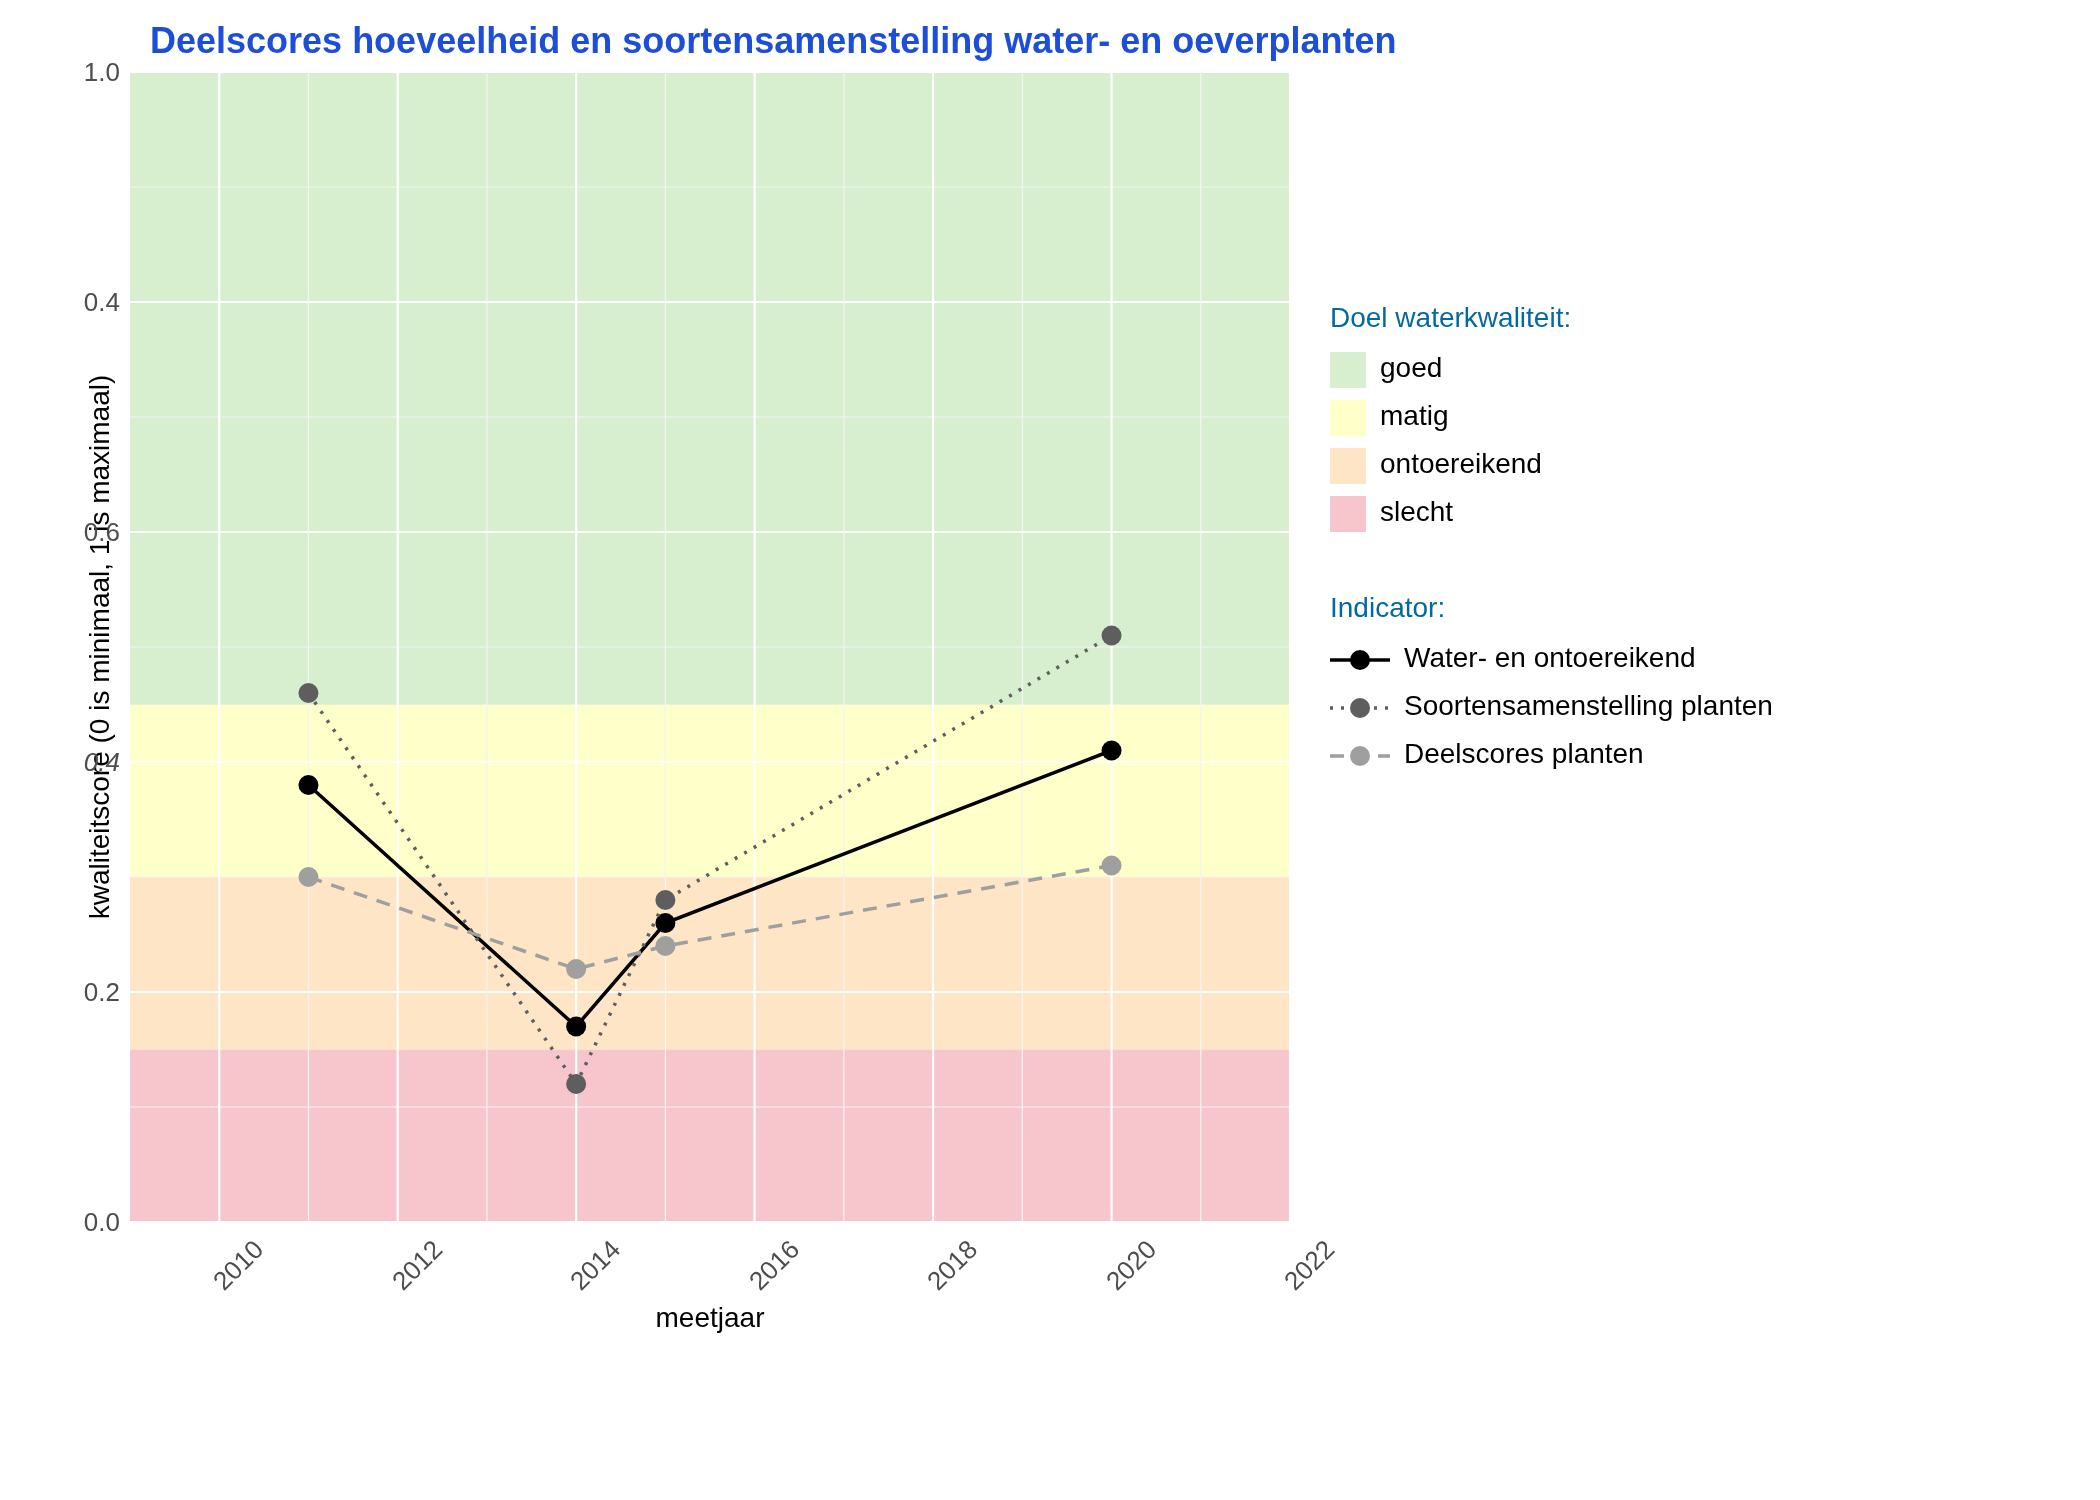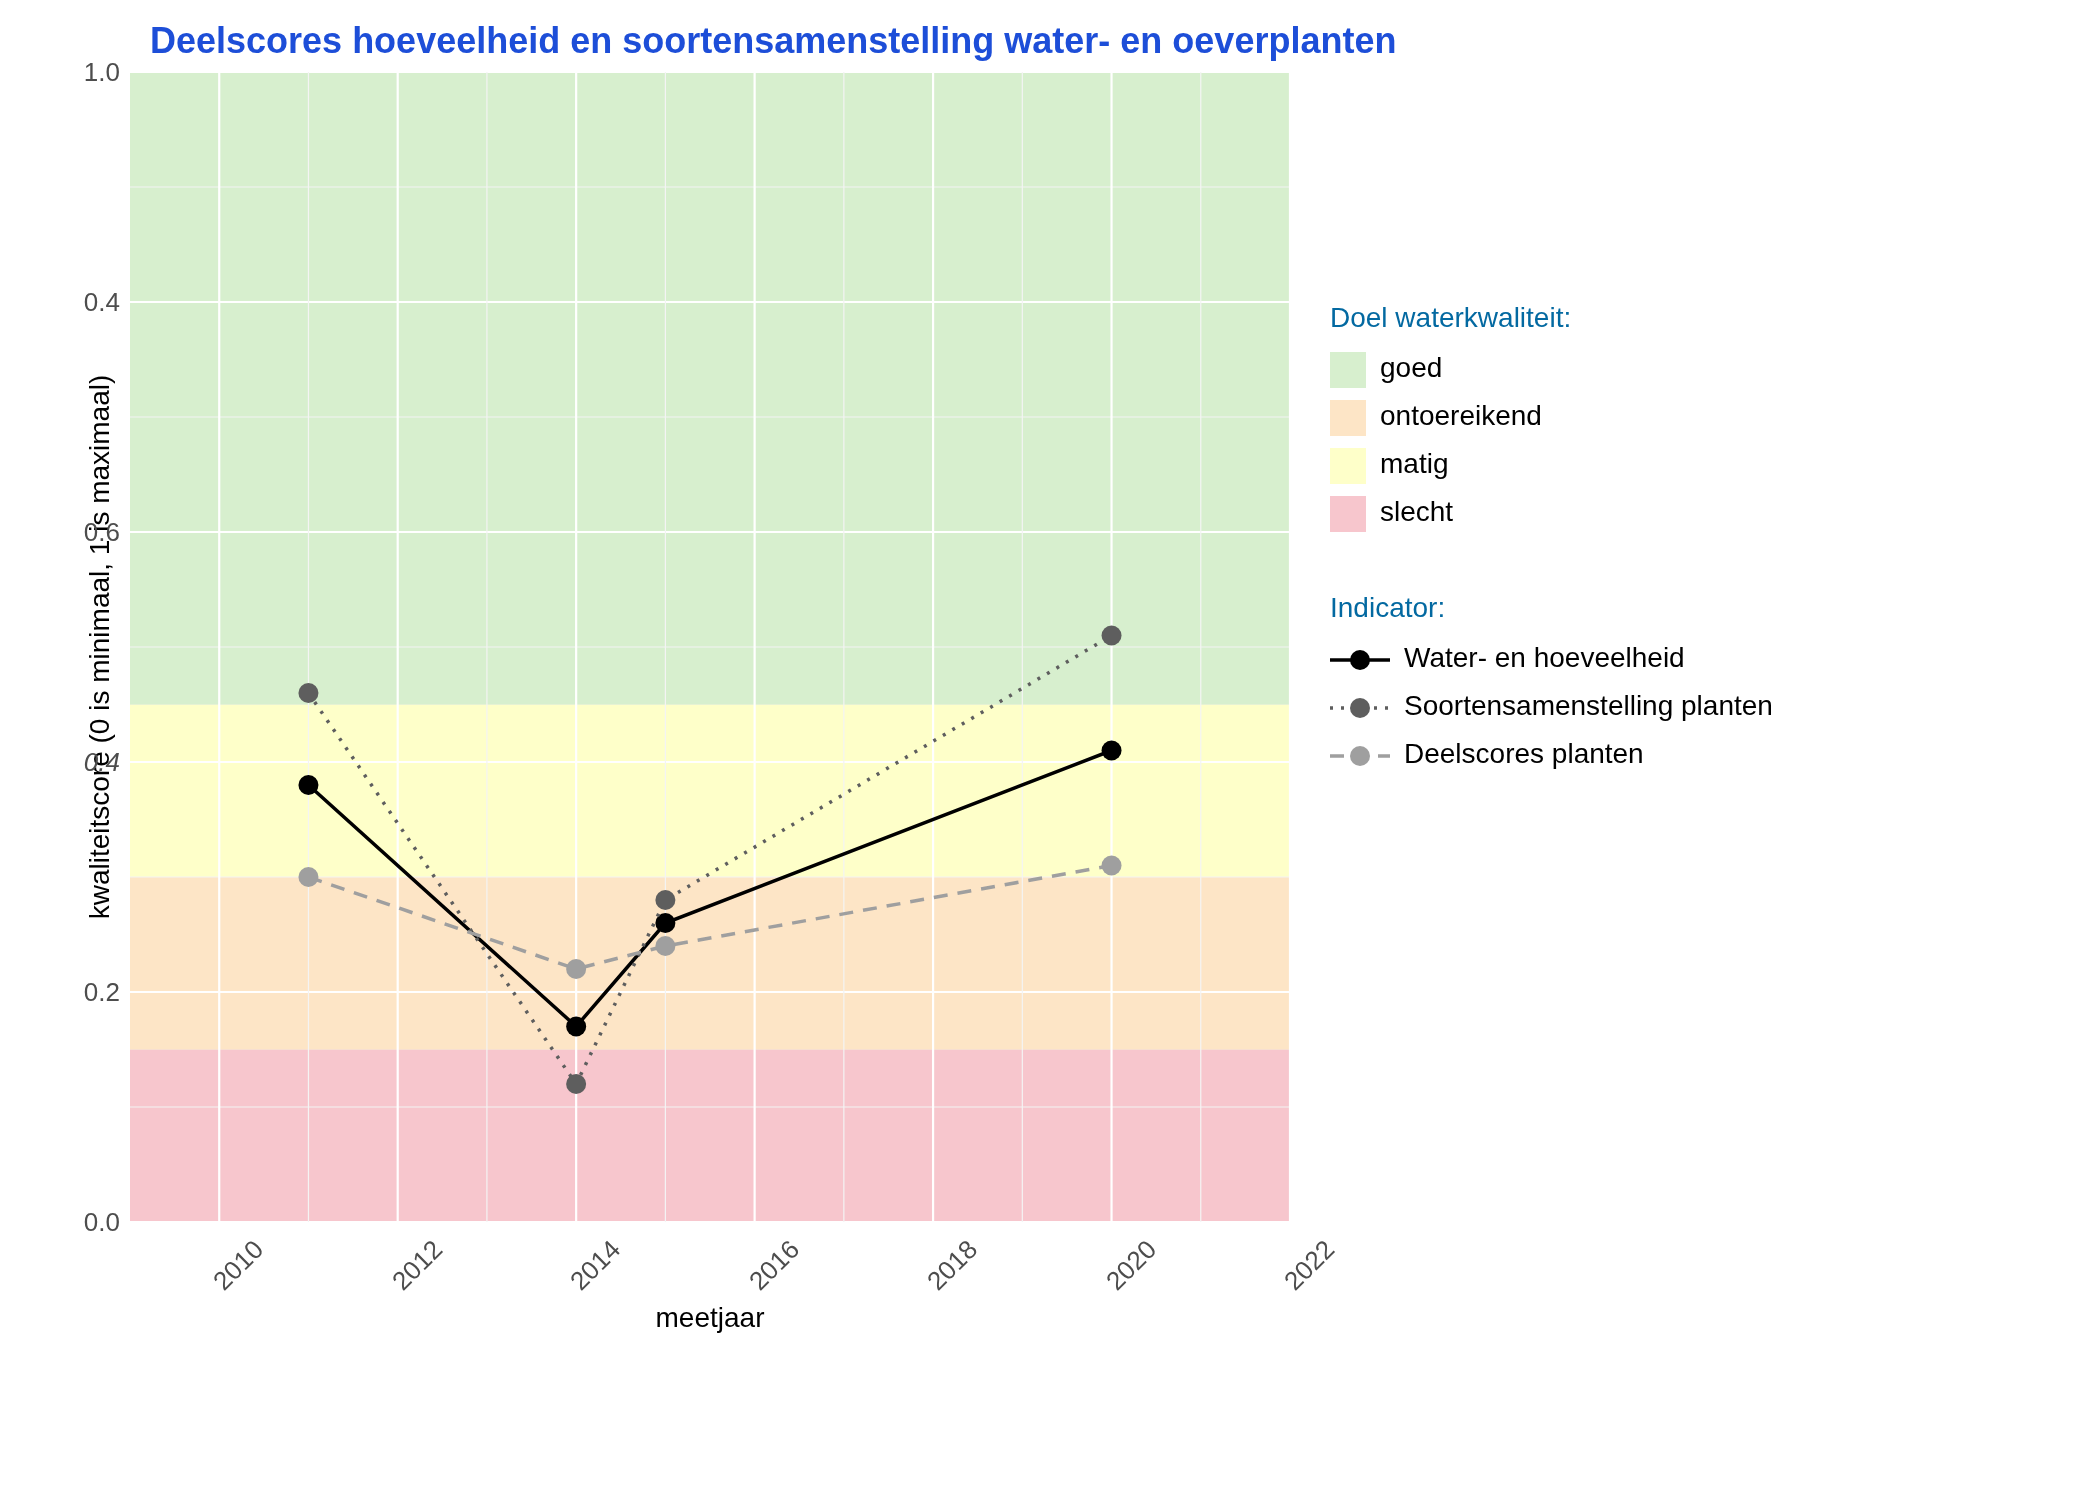--- a/index.html
+++ b/index.html
@@ -184,40 +184,40 @@
       <div class="x-axis-label" style="margin-left:110px; width:1160px;">meetjaar</div>
     </div>
     <div class="legend">
       <div class="legend-title">Doel waterkwaliteit:</div>
       <div class="legend-items" id="legend-bands">
           <div class="legend-item">
             <div class="legend-swatch" style="background: rgb(215, 239, 206);"></div>
             <span class="legend-label">goed</span>
           </div>
           <div class="legend-item">
+            <div class="legend-swatch" style="background: rgb(254, 255, 201);"></div>
+            <span class="legend-label">matig</span>
+          </div>
+          <div class="legend-item">
             <div class="legend-swatch" style="background: rgb(253, 229, 198);"></div>
             <span class="legend-label">ontoereikend</span>
-          </div>
-          <div class="legend-item">
-            <div class="legend-swatch" style="background: rgb(254, 255, 201);"></div>
-            <span class="legend-label">matig</span>
           </div>
           <div class="legend-item">
             <div class="legend-swatch" style="background: rgb(247, 198, 205);"></div>
             <span class="legend-label">slecht</span>
           </div>
         </div>
       <div class="legend-title">Indicator:</div>
       <div class="legend-items" id="legend-series">
           <div class="legend-item">
             <div class="legend-line-swatch"><svg width="60" height="36">
                 <line x1="0" x2="60" y1="18" y2="18" stroke="#000000" stroke-width="3.5"></line>
                 <circle cx="30" cy="18" r="10" fill="#000000"></circle>
               </svg></div>
-            <span class="legend-label">Water- en hoeveelheid</span>
+            <span class="legend-label">Water- en ontoereikend</span>
           </div>
           <div class="legend-item">
             <div class="legend-line-swatch"><svg width="60" height="36">
                 <line x1="0" x2="60" y1="18" y2="18" stroke="#5e5e5e" stroke-width="3.5" stroke-dasharray="3,8"></line>
                 <circle cx="30" cy="18" r="10" fill="#5e5e5e"></circle>
               </svg></div>
             <span class="legend-label">Soortensamenstelling planten</span>
           </div>
           <div class="legend-item">
             <div class="legend-line-swatch"><svg width="60" height="36">

